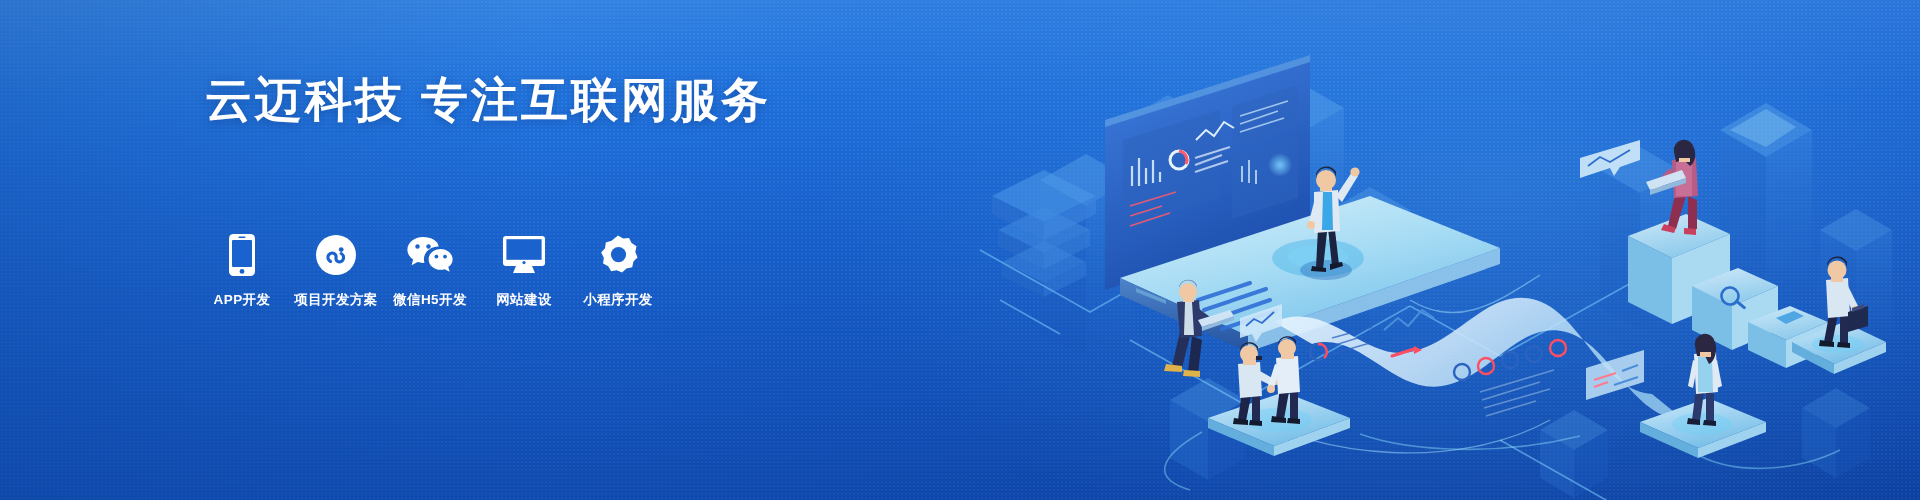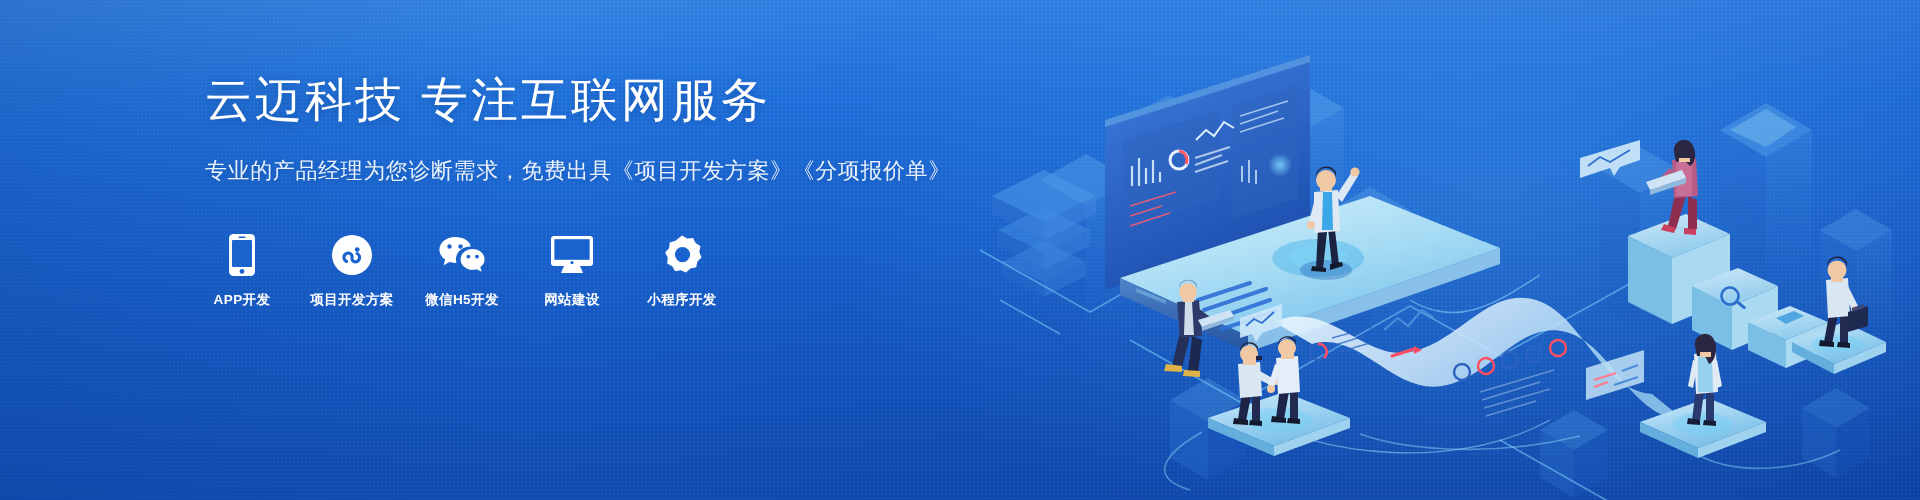--- a/index.html
+++ b/index.html
@@ -46,21 +46,21 @@
   
   .copy {
     position: absolute;
     left: 205px;
     top: 72px;
     width: 700px;
     z-index: 20;
   }
   .headline {
     font-size: 47px;
-    font-weight: 400;
+    font-weight: 700;
     color: #ffffff;
     letter-spacing: 3px;
     line-height: 1.18;
     margin: 0 0 26px 0;
     text-shadow: 0 2px 10px rgba(4,38,102,0.35);
     white-space: nowrap;
   }
   .sub-line {
     font-size: 22px;
     color: #eaf2fd;
@@ -71,21 +71,21 @@
     text-shadow: 0 1px 5px rgba(4,38,102,0.25);
   }
 
   
   .svc-row {
     position: absolute;
     left: 205px;
     top: 232px;
     display: flex;
     align-items: flex-start;
-    gap: 36px;
+    gap: 20px;
     z-index: 20;
   }
   .svc {
     display: flex;
     flex-direction: column;
     align-items: center;
     width: 74px;
     cursor: pointer;
   }
   .svc-ico {
@@ -535,21 +535,20 @@
         <path d="M420,434 C470,452 560,456 640,436"></path>
         <path d="M760,456 C800,476 860,470 900,450"></path>
       </g>
     </svg>
   </div>
 
   <div class="vig"></div>
 
   <div class="copy">
     <h1 class="headline">云迈科技 专注互联网服务</h1>
-    <div class="sub-line">专业的产品经理为您诊断需求，免费出具《项目开发方案》《分项报价单》</div>
   </div>
 
   <div class="svc-row">
 
     <div class="svc">
       <span class="svc-ico">
         <svg width="26" height="42" viewBox="0 0 26 42" fill="#ffffff">
           <rect x="0" y="0" width="26" height="42" rx="4.5" ry="4.5"></rect>
           <rect x="3" y="6" width="20" height="27" rx="1" fill="#1a63cf"></rect>
           <rect x="9.5" y="2.4" width="7" height="1.6" rx="0.8" fill="#1a63cf"></rect>

